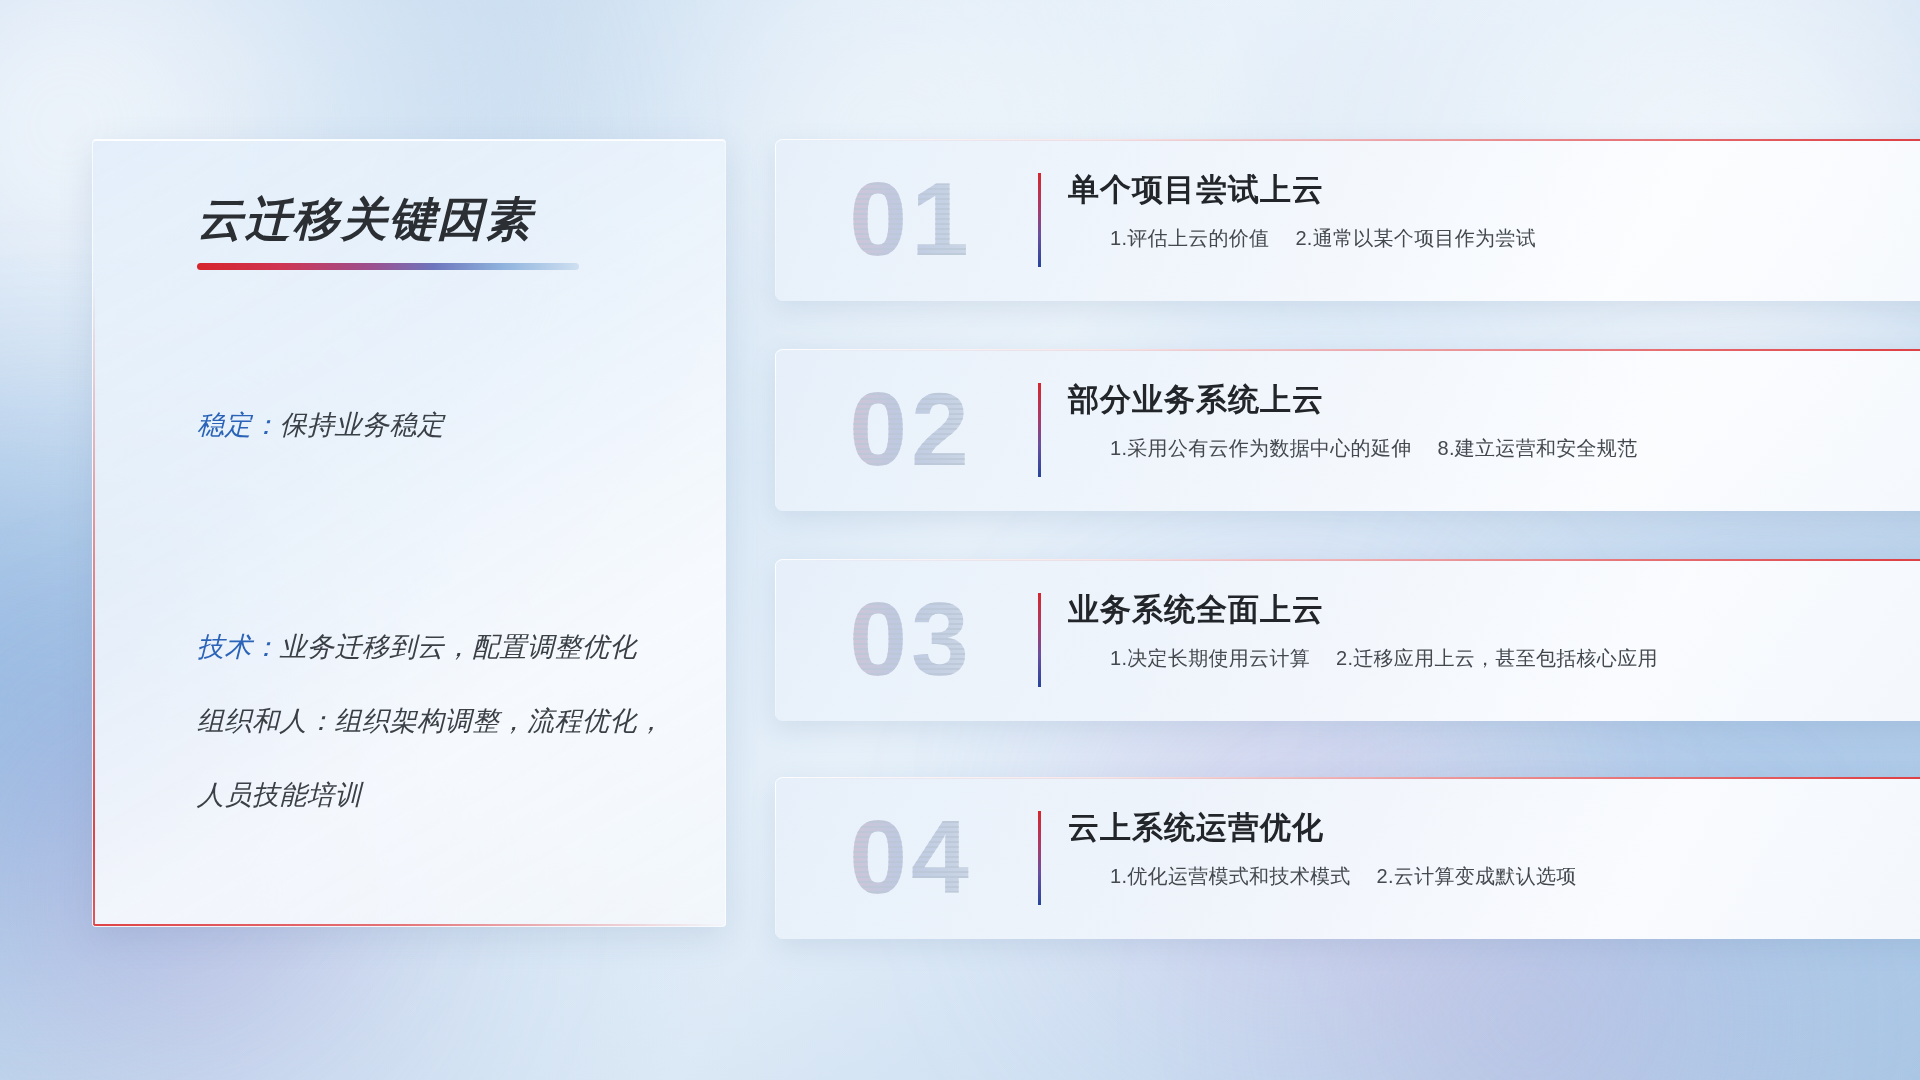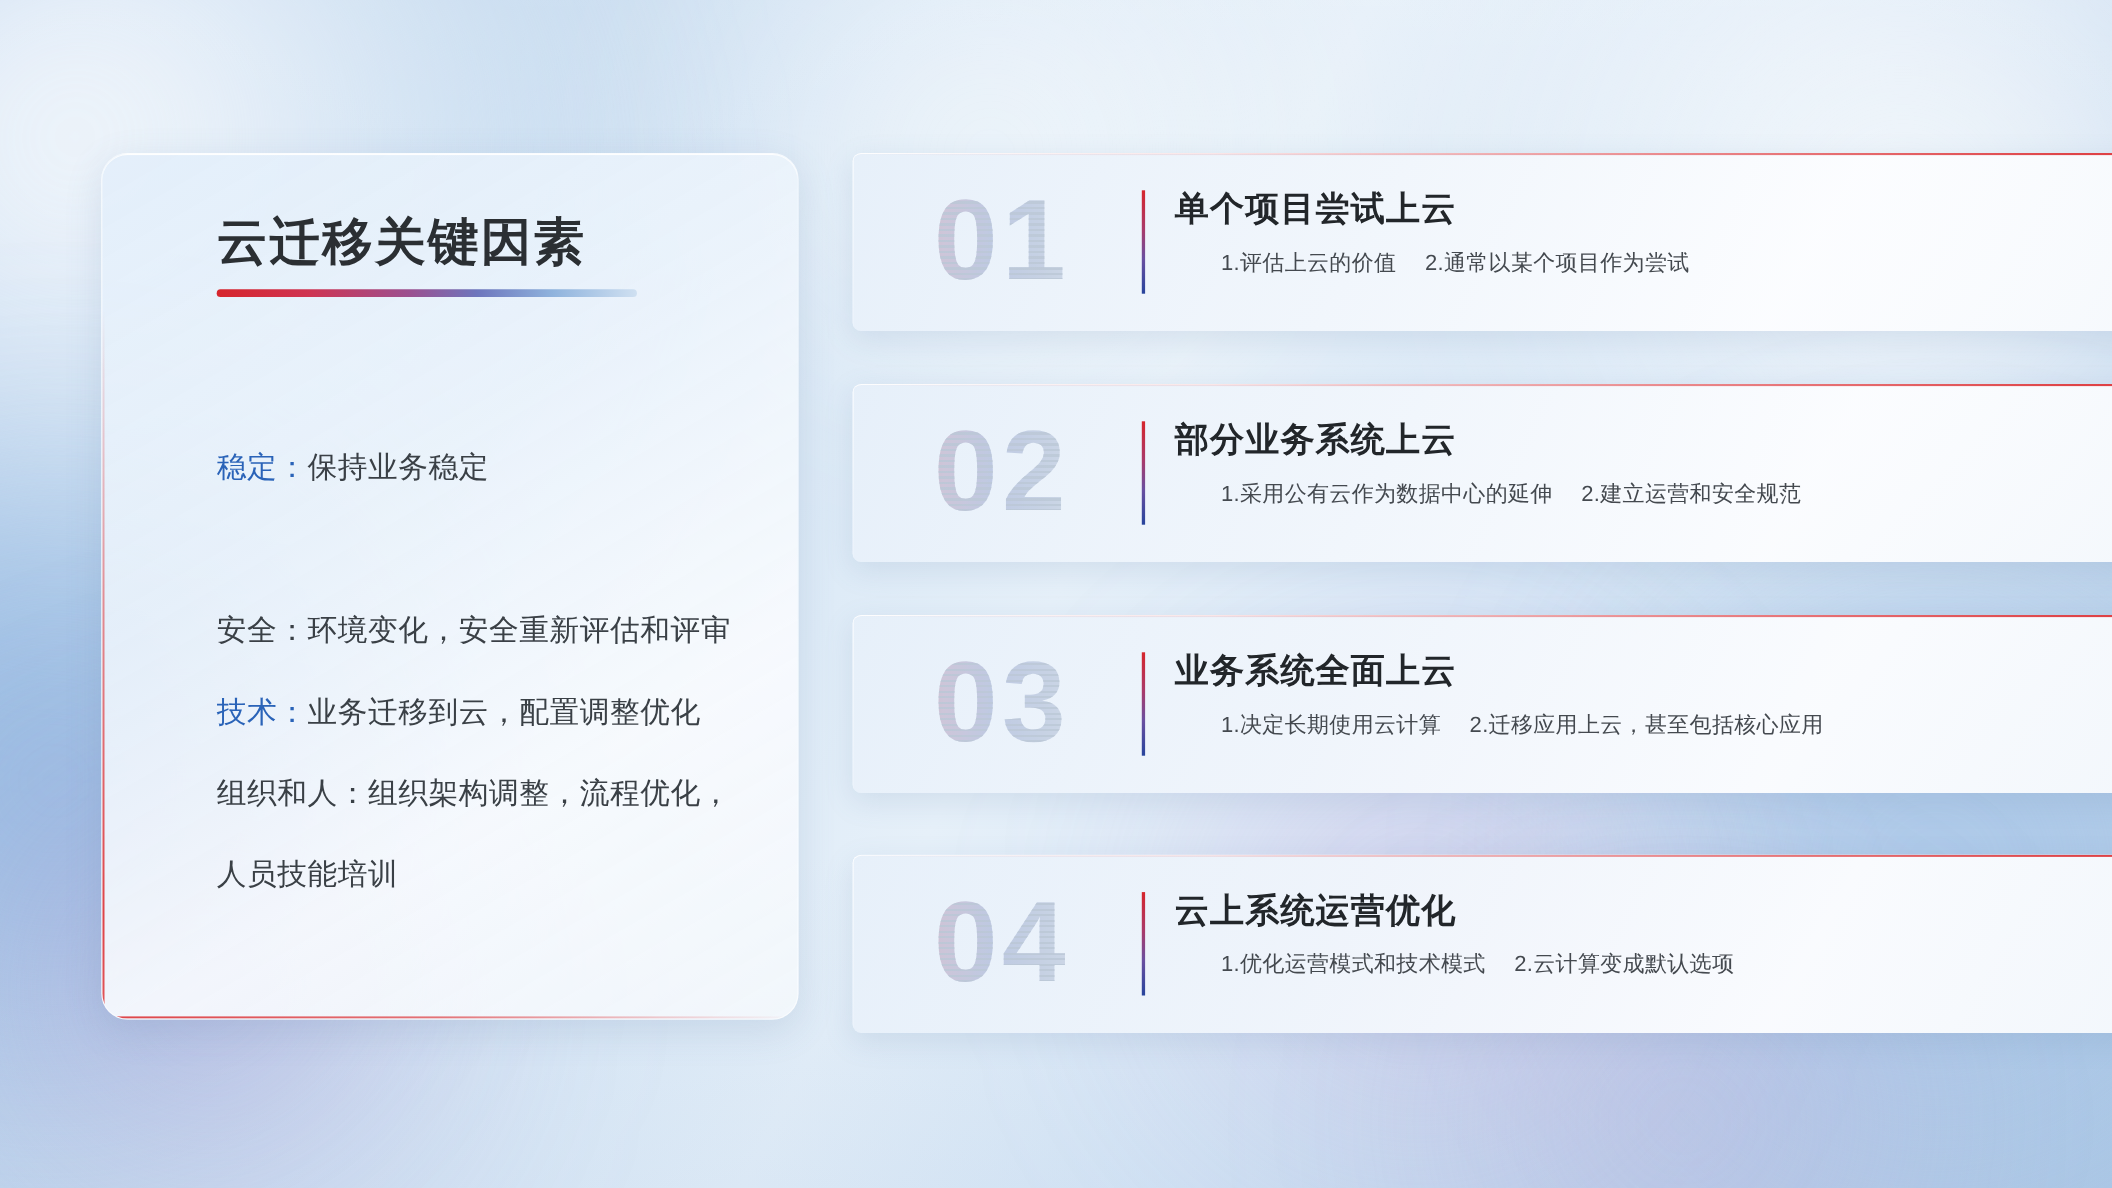--- a/index.html
+++ b/index.html
@@ -23,25 +23,26 @@
   #bg .b4{right:-240px;top:-200px;width:860px;height:780px;background:radial-gradient(circle at 50% 50%,rgba(255,255,255,.85),rgba(255,255,255,0) 72%);}
   #bg .b5{right:-200px;top:430px;width:720px;height:720px;background:radial-gradient(circle at 50% 50%,rgba(160,192,230,.7),rgba(160,192,230,0) 70%);}
   #bg .b6{left:980px;top:560px;width:620px;height:560px;background:radial-gradient(circle at 50% 50%,rgba(198,170,220,.40),rgba(198,170,220,0) 70%);}
   #bg .b7{left:520px;top:-120px;width:760px;height:520px;background:radial-gradient(circle at 50% 50%,rgba(255,255,255,.6),rgba(255,255,255,0) 72%);}
   #bg .b8{left:1180px;top:820px;width:700px;height:400px;background:radial-gradient(circle at 50% 50%,rgba(190,160,215,.36),rgba(190,160,215,0) 70%);}
   #bg .vig{position:absolute;inset:0;background:linear-gradient(180deg,rgba(255,255,255,.10),rgba(255,255,255,0) 28%,rgba(255,255,255,0) 72%,rgba(160,190,225,.16));}
 
   
   #left-panel{
     position:absolute;left:92px;top:139px;width:632px;height:786px;
-    border-radius:24px;
+    border-radius:4px;
     background:linear-gradient(150deg,rgba(226,238,250,.92) 0%,rgba(238,245,252,.86) 38%,rgba(249,251,254,.90) 70%,rgba(244,248,252,.86) 100%);
     box-shadow:0 10px 34px rgba(90,120,160,.16), inset 0 1px 0 rgba(255,255,255,.85);
     border:1px solid rgba(255,255,255,.55);
     overflow:hidden;
+    font-style:italic;
   }
   #left-panel .edge-l{position:absolute;left:0;top:0;bottom:0;width:2px;
     background:linear-gradient(180deg,rgba(255,255,255,.0) 0%,rgba(229,86,92,.0) 18%,rgba(221,58,62,.55) 52%,rgba(221,58,62,.95) 88%,rgba(221,58,62,.85) 100%);}
   #left-panel .edge-b{position:absolute;left:0;right:0;bottom:0;height:2px;
     background:linear-gradient(90deg,rgba(221,58,62,.95) 0%,rgba(221,58,62,.7) 48%,rgba(221,58,62,.25) 80%,rgba(221,58,62,0) 100%);}
   #left-panel .edge-t{position:absolute;left:0;right:0;top:0;height:1px;background:linear-gradient(90deg,rgba(255,255,255,.9),rgba(255,255,255,.35));}
 
   #panel-title{
     position:absolute;left:104px;top:49px;
     font-size:46px;font-weight:bold;color:#2b2f33;letter-spacing:2px;
@@ -116,23 +117,20 @@
   <div class="edge-t"></div>
   <div class="edge-l"></div>
   <div class="edge-b"></div>
 
   <div id="panel-title">云迁移关键因素</div>
   <div id="panel-rule"></div>
 
   <div class="factor" style="top:238px">
     <span class="k" style="color: rgb(42, 99, 184);">稳定：</span><span>保持业务稳定</span>
   </div>
-  <div class="factor" style="top:386px">
-    <span class="k plain" style="color: rgb(58, 64, 70);">安全：</span><span>环境变化，安全重新评估和评审</span>
-  </div>
   <div class="factor" style="top:460px">
     <span class="k" style="color: rgb(42, 99, 184);">技术：</span><span>业务迁移到云，配置调整优化</span>
   </div>
   <div class="factor" style="top:534px">
     <span class="k plain" style="color: rgb(58, 64, 70);">组织和人：</span><span>组织架构调整，流程优化，</span>
   </div>
   <div class="factor" style="top:608px">
     <span class="k plain" style="color: rgb(58, 64, 70);"></span><span>人员技能培训</span>
   </div>
 </div>
@@ -150,21 +148,21 @@
 </div>
 
 <div class="card" style="top:349px">
   <div class="ct"></div>
   <div class="cr"></div>
   <div class="cl"></div>
   <div class="card-num">02</div>
   <div class="card-div"></div>
   <div class="card-title">部分业务系统上云</div>
   <div class="card-desc">
-    <span>1.采用公有云作为数据中心的延伸</span><span class="gap"></span><span>2.建立运营和安全规范</span>
+    <span>1.采用公有云作为数据中心的延伸</span><span class="gap"></span><span>8.建立运营和安全规范</span>
   </div>
 </div>
 
 <div class="card" style="top:559px">
   <div class="ct"></div>
   <div class="cr"></div>
   <div class="cl"></div>
   <div class="card-num">03</div>
   <div class="card-div"></div>
   <div class="card-title">业务系统全面上云</div>

